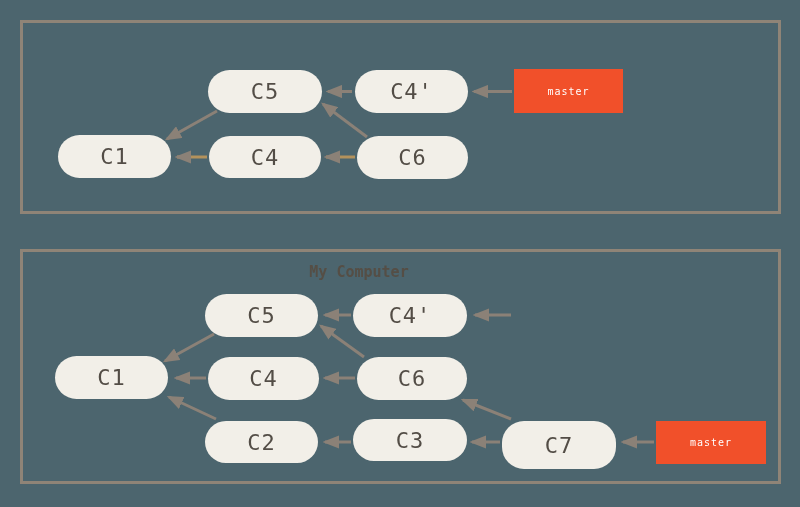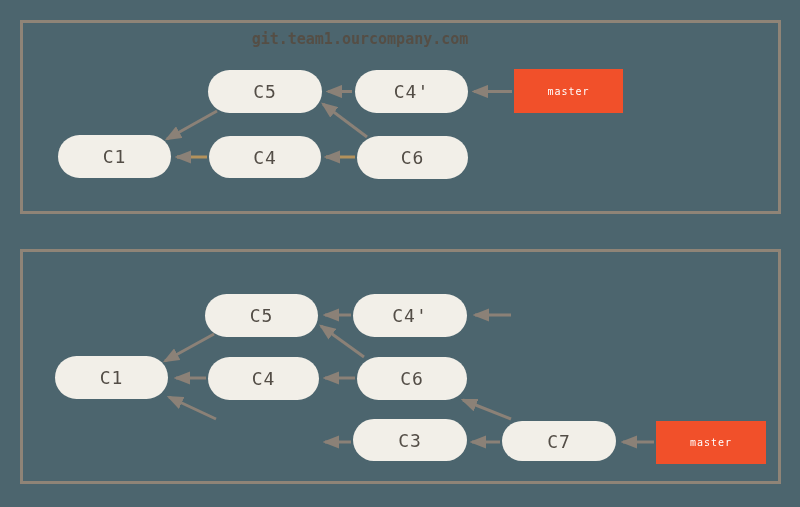--- a/index.html
+++ b/index.html
@@ -12,42 +12,42 @@
     position:absolute;border:3px solid #8f8477;background:transparent;
     box-sizing:border-box;
   }
   .panel-title{
     position:absolute;width:240px;text-align:center;
     font-size:15px;font-weight:bold;color:#554e45;letter-spacing:0;
   }
   .node{
     position:absolute;background:#f2efe8;border-radius:22px;
     display:flex;align-items:center;justify-content:center;
-    font-size:18px;color:#534d46;letter-spacing:1px;
+    font-size:22px;color:#534d46;letter-spacing:1px;
     box-sizing:border-box;
   }
   .branch{
     position:absolute;background:#f1502a;
     display:flex;align-items:center;justify-content:center;
     font-size:10px;color:#ffffff;letter-spacing:1px;
     box-sizing:border-box;
   }
   svg.edges{position:absolute;left:0;top:0;pointer-events:none;}
   .edge{stroke:#8b8177;stroke-width:3;}
   .edge.alt{stroke:#b3925c;}
 </style>
 </head>
 <body>
 
 <div id="stage">
 
   <div class="panel" style="left:20px;top:20px;width:761px;height:194px"></div>
   <div class="panel" style="left:20px;top:249px;width:761px;height:235px"></div>
 
-  <div class="panel-title" style="left:240px;top:30px">git.team1.ourcompany.com</div>
+  <div class="panel-title" style="left:239px;top:263px">My Computer</div>
 
   <svg class="edges" width="800" height="507" viewBox="0 0 800 507">
     <defs>
       <marker id="ah" viewBox="0 0 10 8" refX="8.5" refY="4" markerWidth="5.5" markerHeight="4.4" orient="auto">
         <path d="M0,0 L10,4 L0,8 Z" fill="#8b8177"></path>
       </marker>
     </defs>
 
     <line class="edge" x1="352" y1="91.5" x2="328" y2="91.5" marker-end="url(#ah)"></line>
     <line class="edge" x1="512" y1="91.5" x2="474" y2="91.5" marker-end="url(#ah)"></line>
@@ -74,17 +74,18 @@
   <div class="node" style="left:58px;top:135px;width:113px;height:43px">C1</div>
   <div class="node" style="left:209px;top:136px;width:112px;height:42px">C4</div>
   <div class="node" style="left:357px;top:136px;width:111px;height:43px">C6</div>
   <div class="branch" style="left:514px;top:69px;width:109px;height:44px">master</div>
 
   <div class="node" style="left:205px;top:294px;width:113px;height:43px">C5</div>
   <div class="node" style="left:353px;top:294px;width:114px;height:43px">C4'</div>
   <div class="node" style="left:55px;top:356px;width:113px;height:43px">C1</div>
   <div class="node" style="left:208px;top:357px;width:111px;height:43px">C4</div>
   <div class="node" style="left:357px;top:357px;width:110px;height:43px">C6</div>
+  <div class="node" style="left:205px;top:421px;width:113px;height:42px">C2</div>
   <div class="node" style="left:353px;top:419px;width:114px;height:42px">C3</div>
-  <div class="node" style="left:502px;top:421px;width:114px;height:40px">C7</div>
+  <div class="node" style="left:502px;top:421px;width:114px;height:48px">C7</div>
   <div class="branch" style="left:656px;top:421px;width:110px;height:43px">master</div>
 
 </div>
 
 </body></html>

